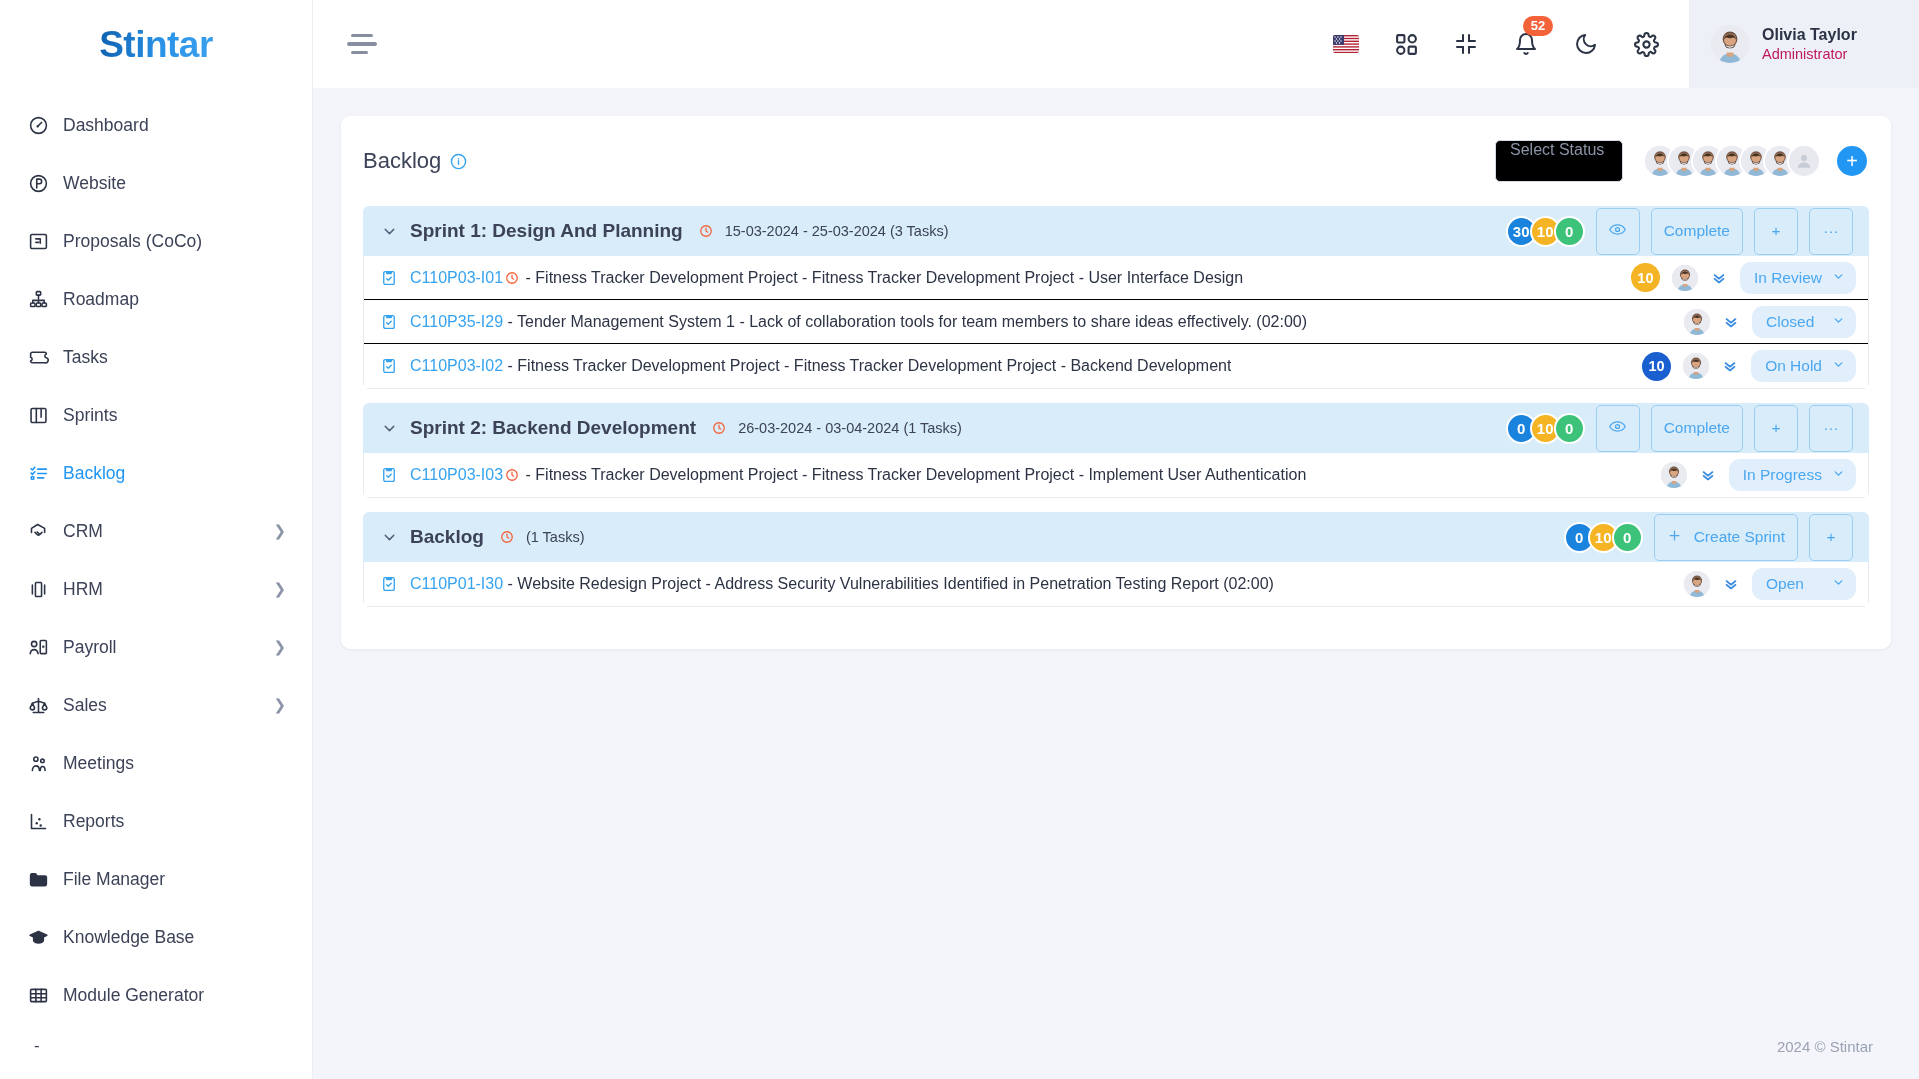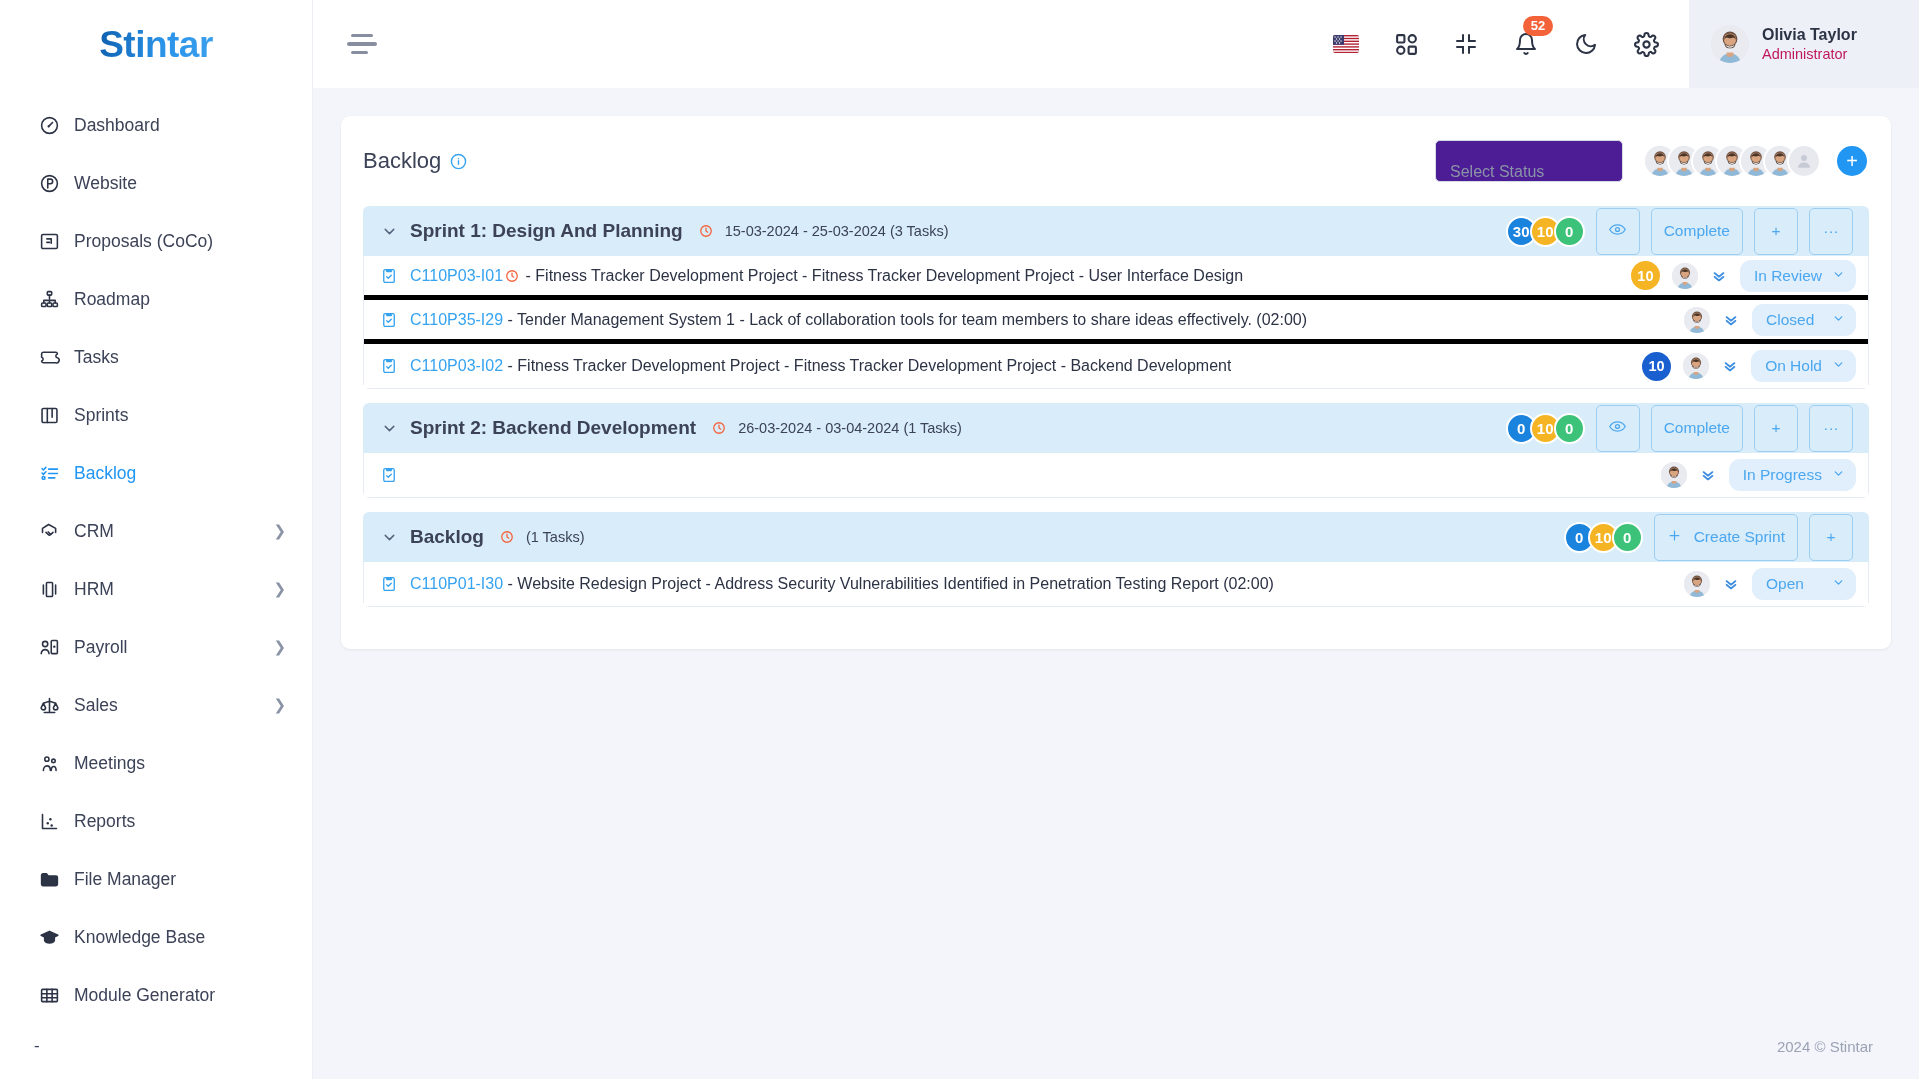--- a/index.html
+++ b/index.html
@@ -21,21 +21,21 @@
   .brand { height: 90px; display: flex; align-items: center; justify-content: center; }
   .brand-text {
     font-size: 37px; font-weight: bold; letter-spacing: -0.5px;
     color: #1b7fd4;
     background: linear-gradient(100deg,#0e5fae 0%, #2a93e8 55%, #3aa0ef 100%);
     -webkit-background-clip: text; background-clip: text; color: transparent;
   }
   .nav { display: flex; flex-direction: column; padding-top: 6px; }
   .nav-item {
     display: flex; align-items: center; gap: 14px;
-    height: 58px; padding: 0 26px 0 38px; cursor: pointer;
+    height: 58px; padding: 0 26px 0 27px; cursor: pointer;
     color: #3c4257; font-size: 17.5px;
   }
   .nav-item .ico { width: 22px; height: 22px; display: flex; align-items: center; justify-content: center; flex: 0 0 22px; }
   .nav-item .ico svg { display: block; }
   .nav-item .lbl { flex: 1; white-space: nowrap; }
   .nav-item.active { color: #2196f3; }
   .nav-item.active .ico svg { stroke: #2196f3; fill: none; }
   .chev-right { color: #8b93a7; font-size: 15px; display: flex; align-items: center; }
   .nav-tail { padding: 12px 0 0 34px; color: #3c4257; font-size: 17px; }
 
@@ -76,23 +76,23 @@
   .content { flex: 1; padding: 28px 28px 0 28px; overflow: hidden; }
   .card {
     background: #fff; border-radius: 9px; padding: 24px 22px 28px 22px;
     box-shadow: 0 1px 3px rgba(20,30,60,.07);
   }
   .card-head { display: flex; align-items: center; margin-bottom: 24px; }
   .card-title { font-size: 22px; color: #3c4257; display: flex; align-items: center; gap: 9px; }
   .info-ico { color: #36a3f0; display: flex; }
   .card-head-right { margin-left: auto; display: flex; align-items: center; gap: 20px; }
   .status-select {
-    width: 188px; height: 42px; border: 1px solid #d5dbe5; border-radius: 5px;
-    display: flex; align-items: flex-end; padding: 0 14px; color: #8b93a7; font-size: 16px;
-    background: #4c1d95; cursor: pointer;
+    width: 128px; height: 42px; border: 1px solid #d5dbe5; border-radius: 5px;
+    display: flex; align-items: flex-start; padding: 0 14px; color: #8b93a7; font-size: 16px;
+    background: #000000; cursor: pointer;
   }
   .avatar-stack { display: flex; align-items: center; }
   .avatar-stack .av {
     width: 34px; height: 34px; border-radius: 50%; border: 2px solid #fff;
     margin-left: -10px; overflow: hidden; background: #e7e9ef; position: relative;
   }
   .avatar-stack .av:first-child { margin-left: 0; }
   .av-ghost { background: #fff; display: flex; align-items: center; justify-content: center; }
   .add-member {
     width: 34px; height: 34px; border-radius: 50%; background: #2196f3; color: #fff;
@@ -122,21 +122,21 @@
     background: transparent; color: #4ba7ef; font-size: 15.5px; display: flex;
     align-items: center; justify-content: center; gap: 8px; padding: 0 12px; cursor: pointer;
   }
   .obtn.wide { min-width: 84px; }
   .obtn.create { min-width: 136px; gap: 12px; }
 
   
   .rows { background: #fff; border: 1px solid #e6eaf1; border-top: none; }
   .row {
     display: flex; align-items: center; height: 44px; padding: 0 12px 0 16px;
-    border-bottom: 5px solid #000000; gap: 12px;
+    border-bottom: 1px solid #000000; gap: 12px;
   }
   .row:last-child { border-bottom: none; }
   .task-ico { color: #36a3f0; display: flex; flex: 0 0 18px; }
   .task-text { font-size: 16px; color: #2c3345; white-space: nowrap; overflow: hidden; text-overflow: ellipsis; }
   .task-key { color: #36a3f0; }
   .row-clock { color: #f4623a; display: inline-flex; vertical-align: -2px; margin: 0 2px; }
   .row-right { margin-left: auto; display: flex; align-items: center; gap: 12px; flex: 0 0 auto; }
   .row-pill {
     width: 29px; height: 29px; border-radius: 50%; color: #fff; font-size: 14.5px; font-weight: bold;
     display: flex; align-items: center; justify-content: center;
@@ -675,20 +675,26 @@
               </div>
               <div class="rows">
                 <div class="row">
                   <span class="task-ico">
                     <svg width="18" height="18" viewBox="0 0 24 24" fill="none" stroke="#36a3f0" stroke-width="1.8" stroke-linecap="round" stroke-linejoin="round">
                       <rect x="5" y="3.5" width="14" height="17" rx="2"></rect>
                       <path d="M9 3.5h6v2.5H9z" fill="#36a3f0"></path>
                       <path d="M9 13l2 2 4-4"></path>
                     </svg>
                   </span>
+                  <span class="task-text"><span class="task-key">C110P03-I03</span><span class="row-clock">
+                      <svg width="14" height="14" viewBox="0 0 24 24" fill="none" stroke="#f4623a" stroke-width="2.2" stroke-linecap="round">
+                        <circle cx="12" cy="12" r="9"></circle>
+                        <path d="M12 7v5l3 2"></path>
+                      </svg>
+                    </span><span> - Fitness Tracker Development Project - Fitness Tracker Development Project - Implement User Authentication</span></span>
                   <span class="row-right">
                     <span class="row-av"><svg viewBox="0 0 38 38" width="100%" height="100%">
                         <rect width="38" height="38" fill="#e9ebf1"></rect>
                         <circle cx="19" cy="14" r="7.4" fill="#6e5140"></circle>
                         <circle cx="19" cy="14.6" r="6.1" fill="#d9a480"></circle>
                         <path d="M12.9 15.8c0-4 2.8-6.6 6.1-6.6s6.1 2.6 6.1 6.6c0-1.6-1.2-3-3-3.4-1.3 1-4.6 1.1-6.4.2-1.7.7-2.8 1.8-2.8 3.2z" fill="#4b3527"></path>
                         <path d="M13.8 18.4c.6 2.7 2.7 4.3 5.2 4.3s4.6-1.6 5.2-4.3c.5 2.4-1 4.9-5.2 4.9s-5.7-2.5-5.2-4.9z" fill="#4b3527"></path>
                         <path d="M8 38c1.3-6.6 5.8-9.6 11-9.6S28.7 31.4 30 38z" fill="#8fb9d6"></path>
                         <path d="M15.6 27.6h6.8v3.2c0 1.4-6.8 1.4-6.8 0z" fill="#d9a480"></path>
                       </svg></span>

